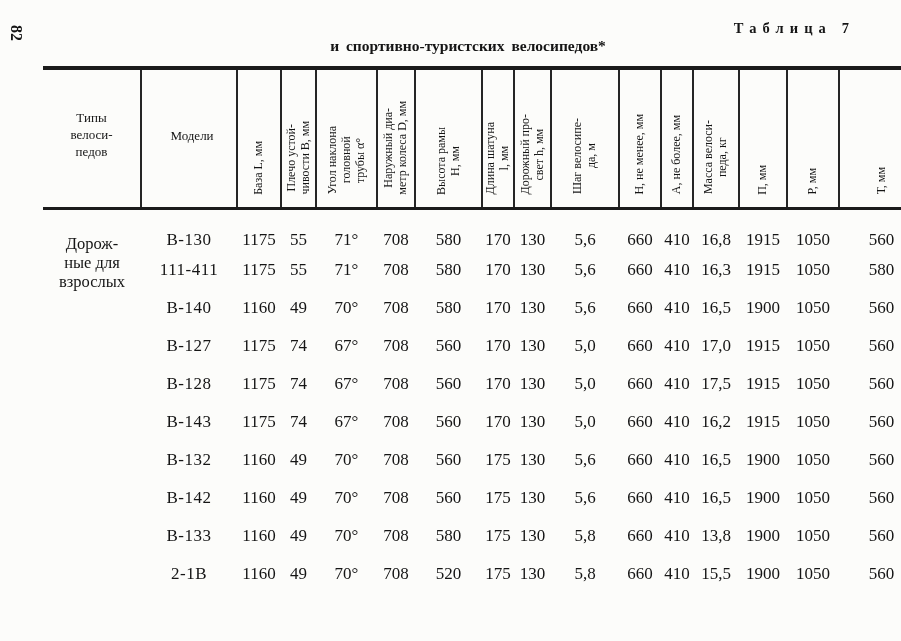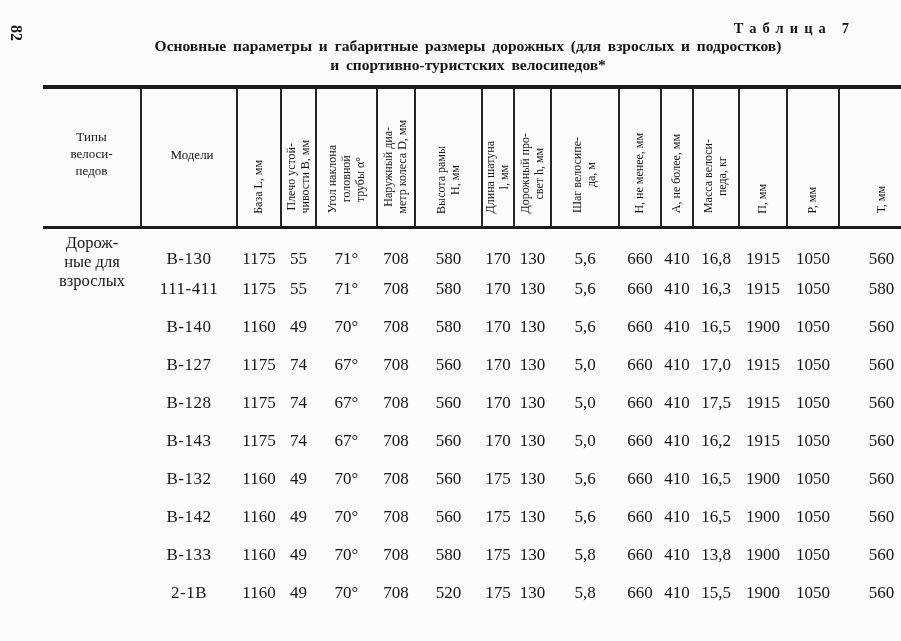--- a/index.html
+++ b/index.html
@@ -75,35 +75,34 @@
     text-align: center;
     vertical-align: middle;
     font-size: 17px;
     white-space: nowrap;
   }
   tbody tr:first-child td { padding-top: 20px; }
   td.model-cell { letter-spacing: 0.5px; }
   tbody tr:first-child td.group-label,
   td.group-label {
     vertical-align: top;
-    padding-top: 4px;
+    padding-top: 24px;
     text-align: center;
     white-space: pre-line;
     font-size: 16.5px;
     line-height: 1.18;
   }
 </style>
 </head>
 <body>
 
 <div class="page">
   <div class="page-number">82</div>
   <div class="table-label">Таблица 7</div>
   <div class="heading">
-    <div>Основные параметры и габаритные размеры дорожных (для взрослых и подростков)</div>
     <div>и спортивно-туристских велосипедов*</div>
   </div>
   <table class="params">
     <thead>
       <tr id="header-row">
           <th class="flat-cell" style="width: 97px;"><span class="flat-label">Типы
 велоси-
 педов</span></th>
           <th class="flat-cell" style="width: 88px; padding-left: 6px;"><span class="flat-label">Модели</span></th>
           <th class="rot-cell" style="width: 42px;"><span class="rot">База L, мм</span></th>

